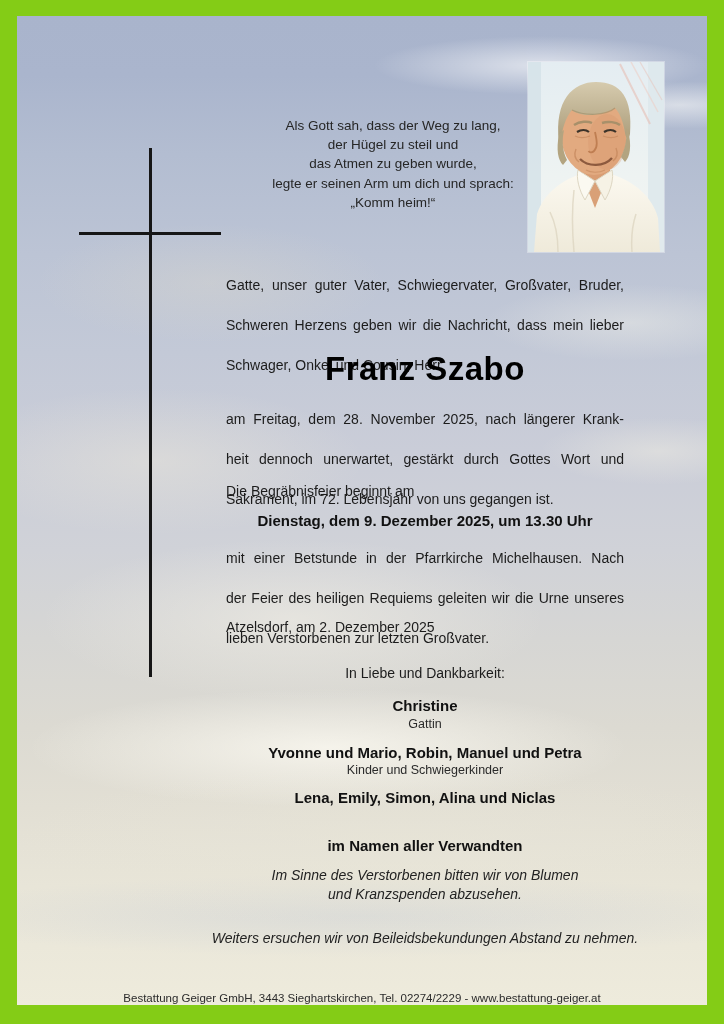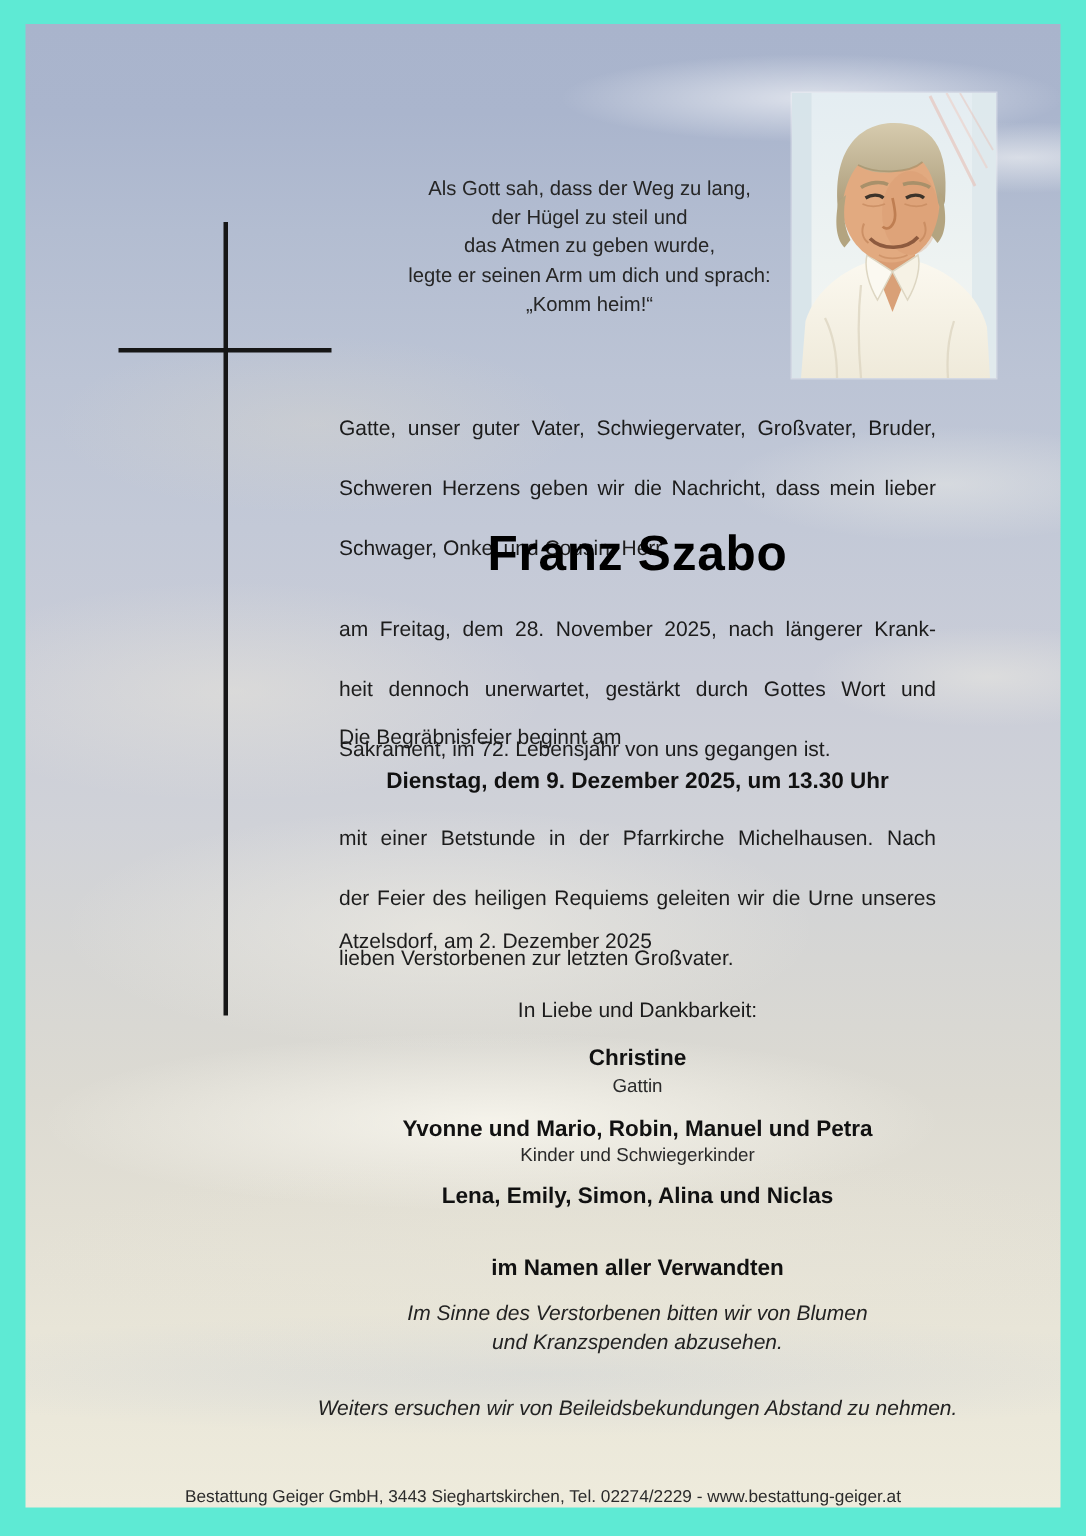--- a/index.html
+++ b/index.html
@@ -3,21 +3,21 @@
 <meta charset="utf-8">
 <style>
   html, body { margin: 0; padding: 0; }
   body {
     width: 724px; height: 1024px;
     background: #ffffff;
     font-family: "Liberation Sans", "DejaVu Sans", sans-serif;
     color: #1e1e1e;
     overflow: hidden;
   }
-  .page { position: relative; width: 724px; height: 1024px; background: #5eead4; }
+  .page { position: relative; width: 724px; height: 1024px; background: #84cc16; }
 
   
   .sky {
     position: absolute; left: 17px; top: 16px; width: 690px; height: 989px;
     background:
       radial-gradient(ellipse 240px 42px at 76% 5%,  rgba(255,255,255,0.60), transparent 70%),
       radial-gradient(ellipse 190px 34px at 96% 9%,  rgba(252,252,250,0.55), transparent 70%),
       radial-gradient(ellipse 210px 55px at 89% 31%, rgba(240,240,233,0.45), transparent 70%),
       radial-gradient(ellipse 170px 48px at 93% 44%, rgba(238,236,226,0.50), transparent 70%),
       radial-gradient(ellipse 250px 85px at 28% 27%, rgba(226,220,202,0.30), transparent 70%),

